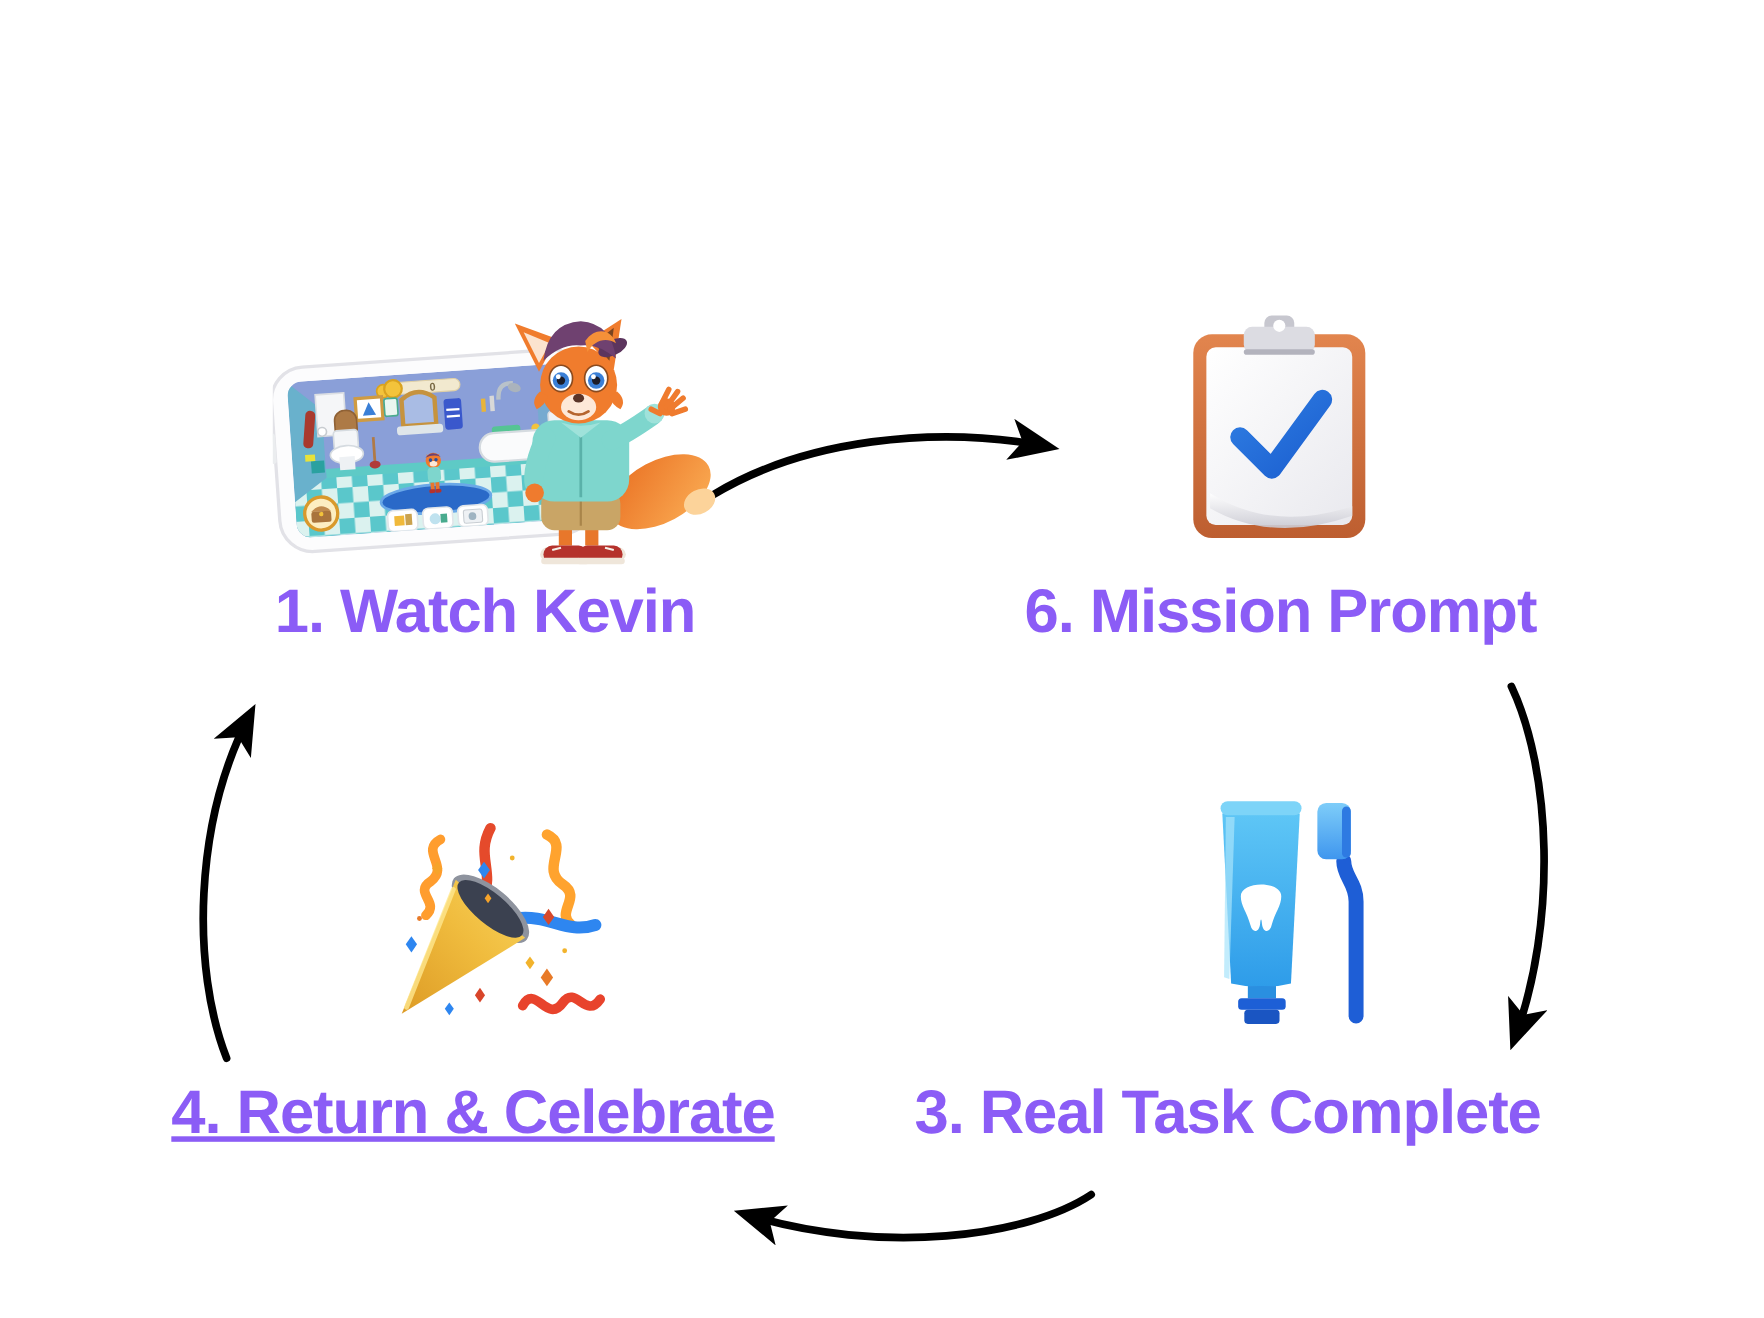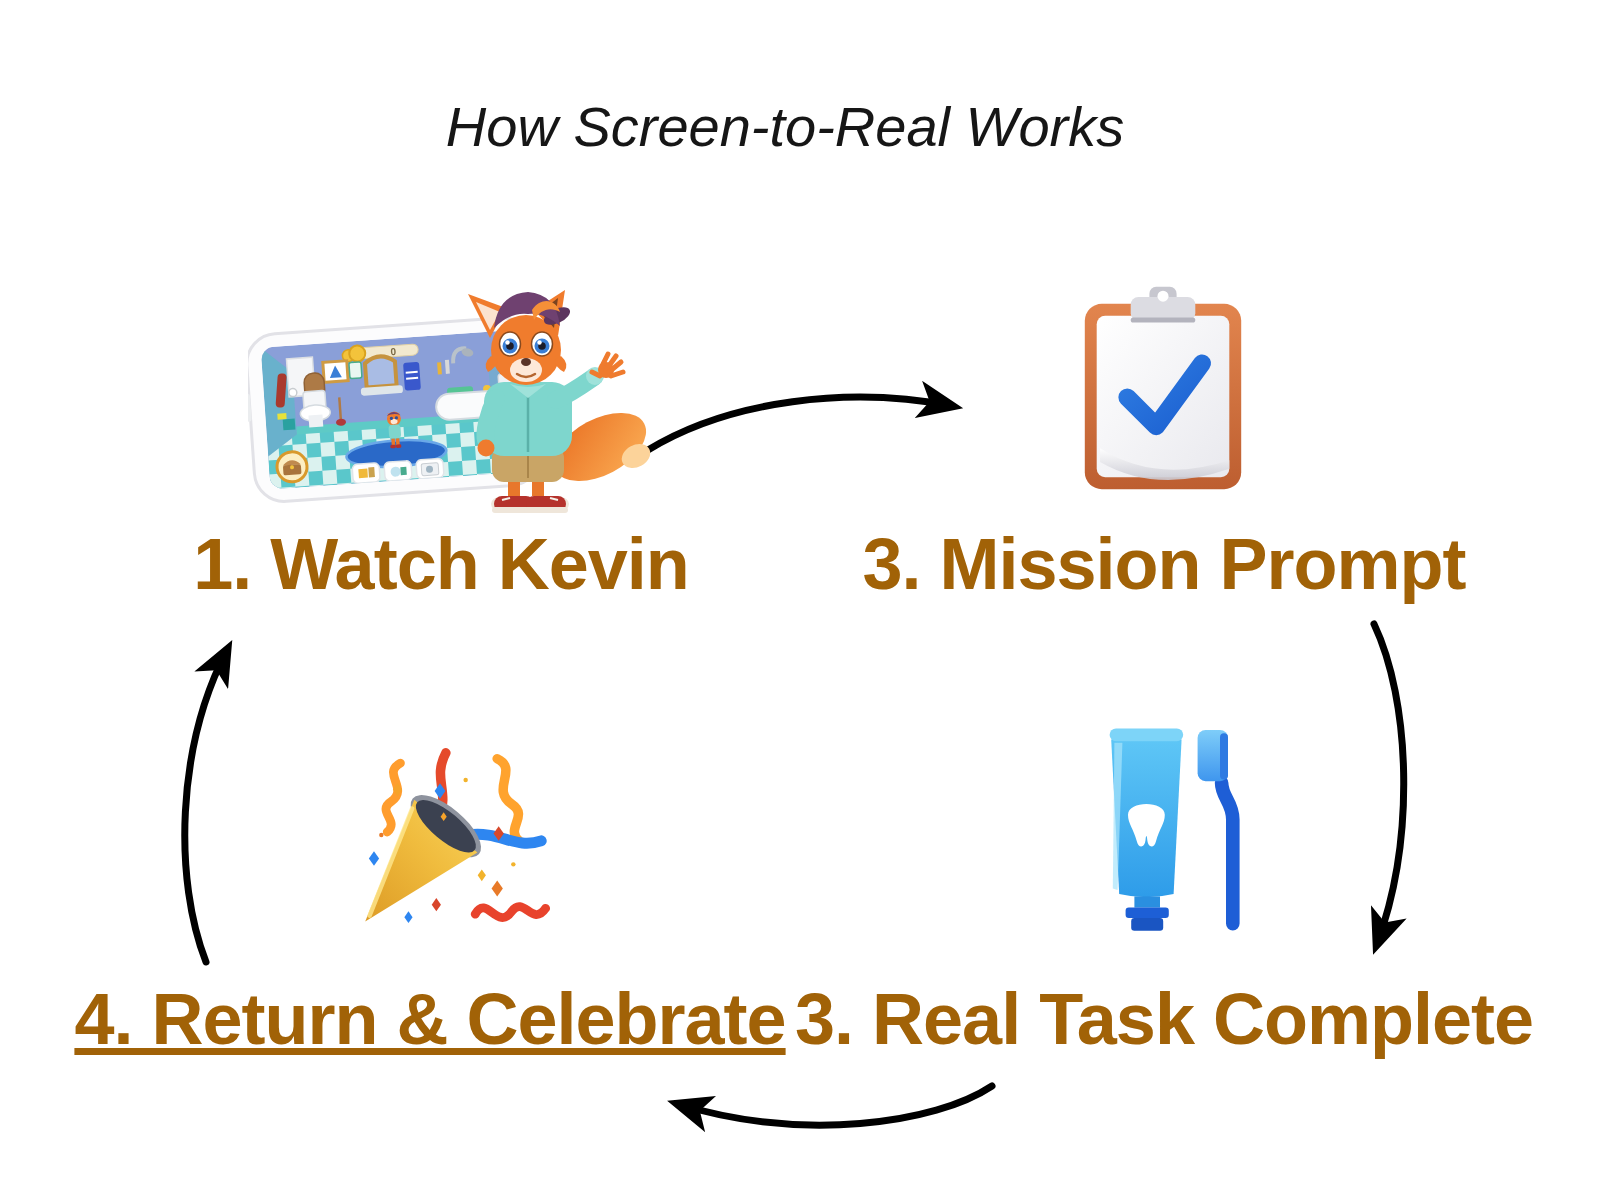--- a/index.html
+++ b/index.html
@@ -6,39 +6,38 @@
   .canvas{
     position:relative;width:1604px;height:1198px;background:#ffffff;overflow:hidden;
     font-family:"Liberation Sans", sans-serif;
   }
   .title{
     position:absolute;left:785px;top:94px;transform:translateX(-50%);
     font-style:italic;font-weight:400;font-size:56px;color:#161616;white-space:nowrap;
   }
   .step-label{
     position:absolute;transform:translateX(-50%);
-    font-weight:700;font-size:72px;line-height:1;color:#a16207;white-space:nowrap;letter-spacing:-1px;
+    font-weight:700;font-size:56px;line-height:1;color:#8b5cf6;white-space:nowrap;letter-spacing:-1px;
   }
   .lbl-1{left:441px;top:528px;}
   .lbl-2{left:1164px;top:528px;}
-  .lbl-3{left:1164px;top:983px;}
+  .lbl-3{left:1116px;top:983px;}
   .lbl-4{left:430px;top:983px;text-decoration:underline;}
   .art{position:absolute;}
   .art-kevin{left:248px;top:256px;width:430px;height:270px;}
   .art-clipboard{left:1078px;top:276px;width:170px;height:224px;}
   .art-toothpaste{left:1076px;top:700px;width:176px;height:252px;}
   .art-popper{left:330px;top:742px;width:220px;height:208px;}
   .arrows{position:absolute;left:0;top:0;width:1604px;height:1198px;}
 </style>
 </head>
 <body>
 
 <div class="canvas">
 
-  <div class="title">How Screen-to-Real Works</div>
 
   <svg class="arrows" viewBox="0 0 1604 1198" aria-hidden="true">
     <defs>
       <marker id="ah" viewBox="0 0 12 10" refX="9" refY="5" markerWidth="46" markerHeight="38" orient="auto" markerUnits="userSpaceOnUse">
         <path d="M0 0 L12 5 L0 10 L3 5 Z" fill="#000"></path>
       </marker>
     </defs>
     <g stroke="#000" stroke-width="7" fill="none" stroke-linecap="round">
       <path d="M648 450 C730 400 850 386 952 406" marker-end="url(#ah)"></path>
       <path d="M1374 624 C1410 700 1416 838 1377 944" marker-end="url(#ah)"></path>
@@ -250,21 +249,21 @@
       <rect x="22" y="40" width="156" height="190" rx="10" fill="url(#paperGrad)"></rect>
       <path d="M26 196 Q92 238 178 210 L178 220 Q92 250 26 212 Z" fill="url(#curlGrad)" opacity="0.9"></path>
       <g>
         <rect x="84" y="6" width="32" height="22" rx="8" fill="#c7c7cf"></rect>
         <rect x="62" y="18" width="76" height="28" rx="9" fill="#dcdce2"></rect>
         <rect x="62" y="42" width="76" height="6" rx="3" fill="#b3b3bd"></rect>
         <circle cx="100" cy="17" r="6.5" fill="#ffffff"></circle>
       </g>
       <path d="M58 136 L92 170 L146 96" stroke="url(#checkGrad)" stroke-width="21" fill="none" stroke-linecap="round" stroke-linejoin="round"></path>
     </svg>
-    <div class="step-label lbl-2">3. Mission Prompt</div>
+    <div class="step-label lbl-2">6. Mission Prompt</div>
   </div>
 
   <div>
     <svg class="art art-toothpaste" viewBox="0 0 220 280">
       <defs>
         <linearGradient id="tubeGrad" x1="0" y1="0" x2="0" y2="1">
           <stop offset="0" stop-color="#5ec6f6"></stop>
             <stop offset="1" stop-color="#2e9ce9"></stop>
         </linearGradient>
         <linearGradient id="brushHeadGrad" x1="0" y1="0" x2="0" y2="1">

